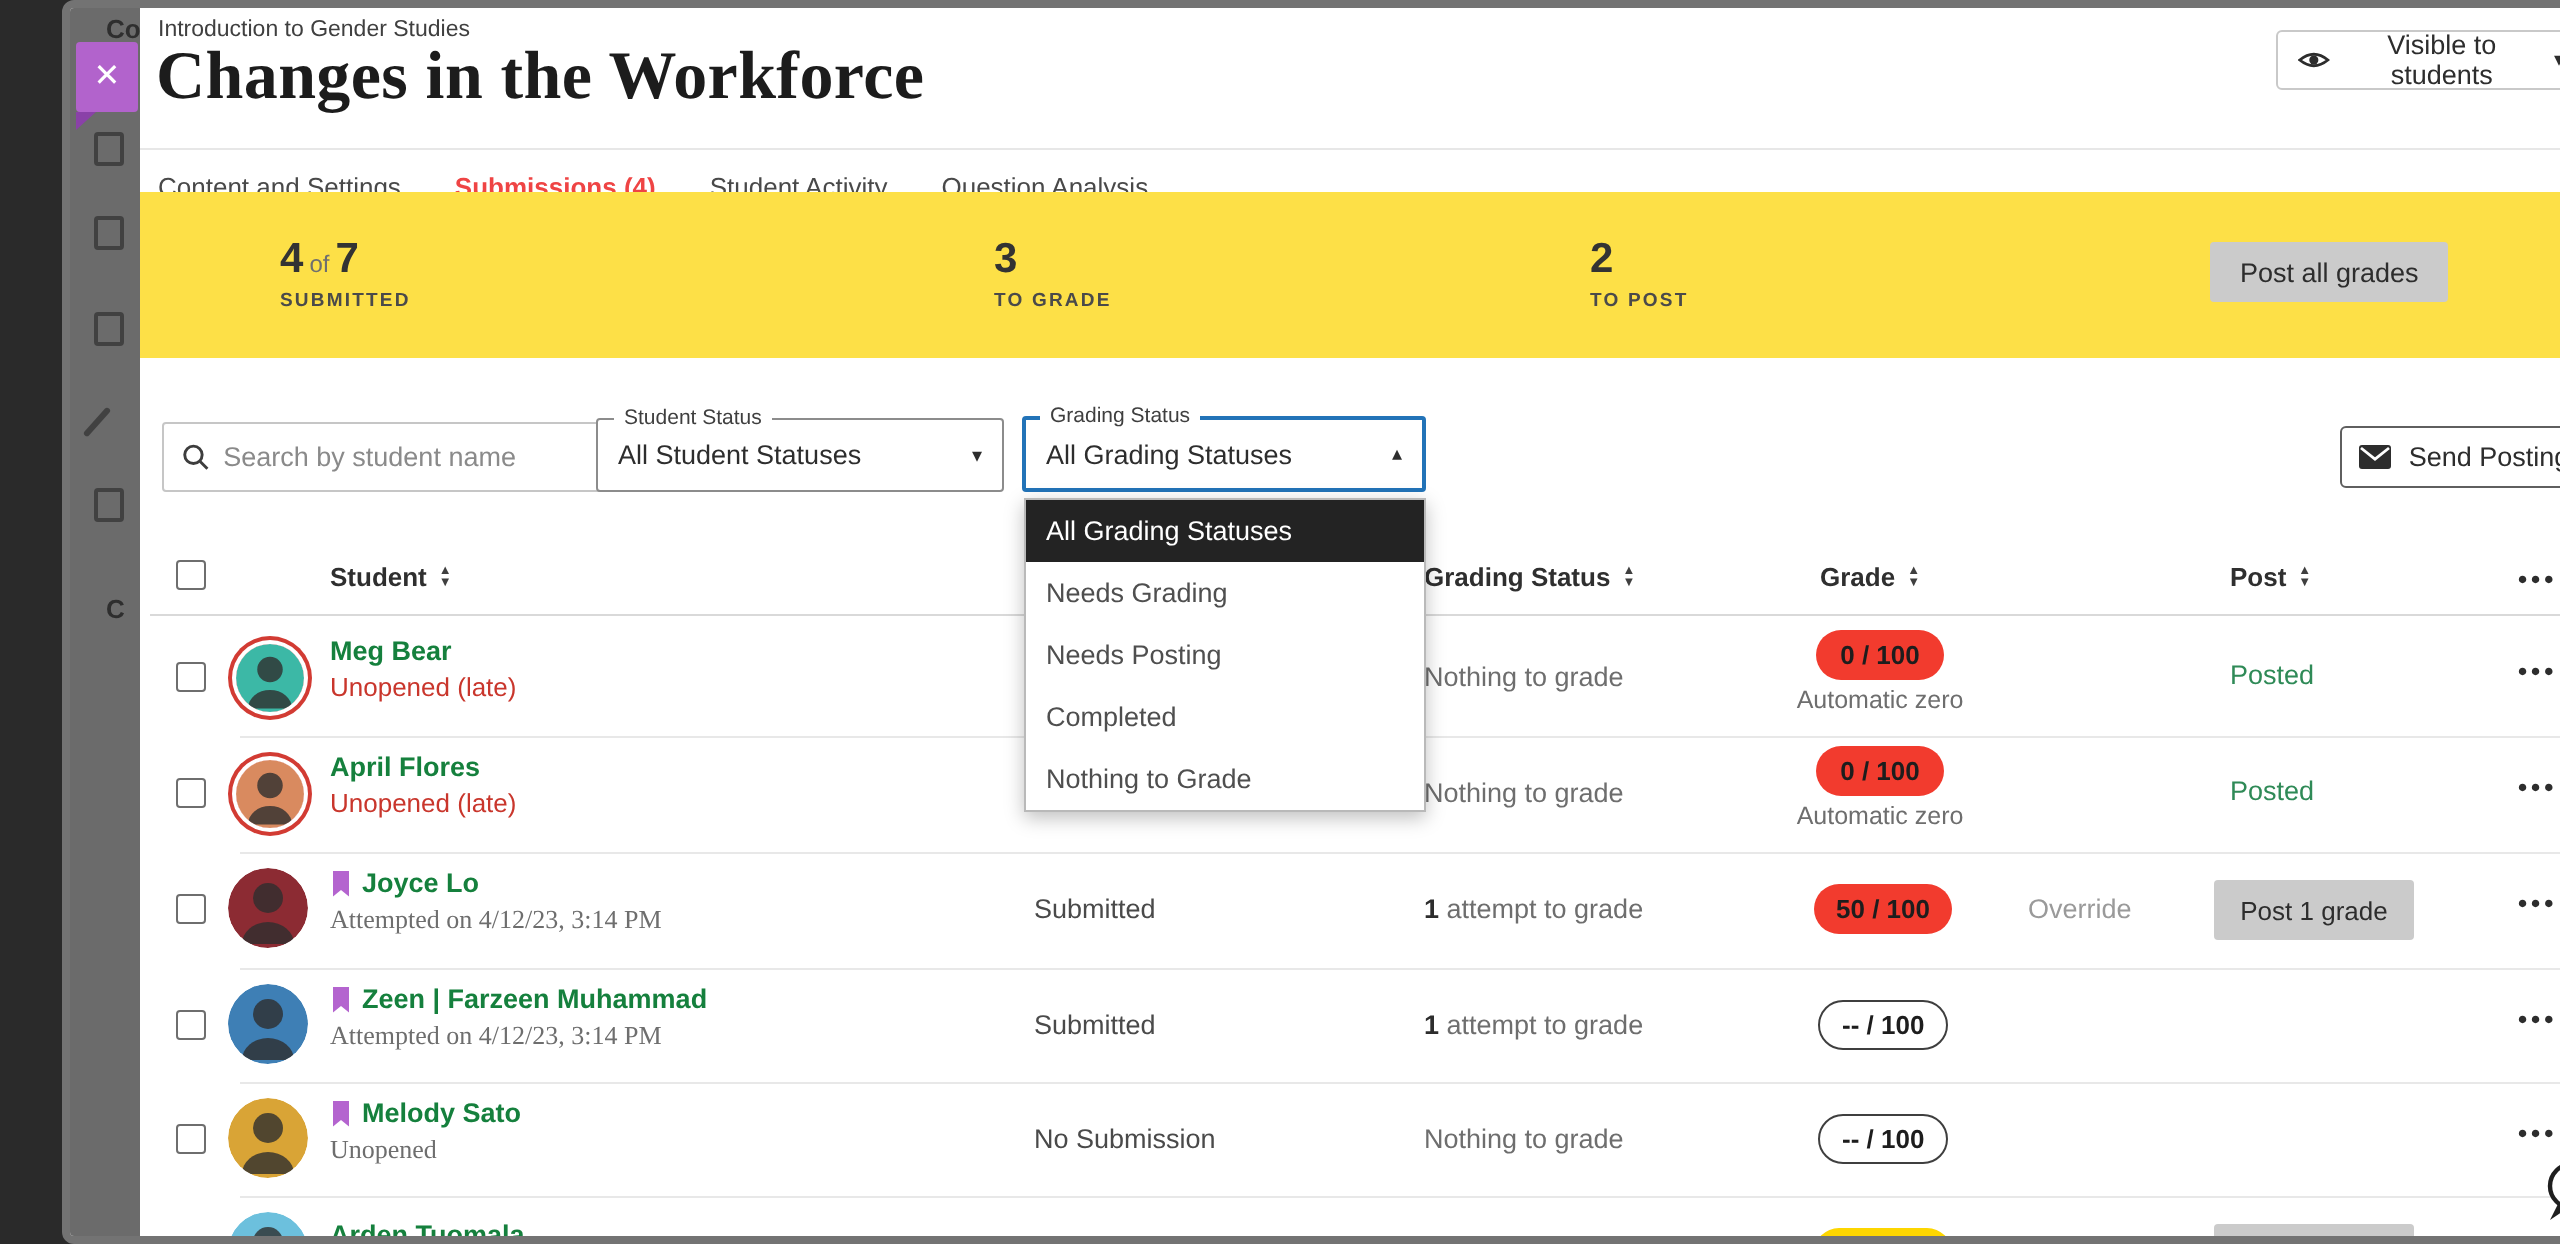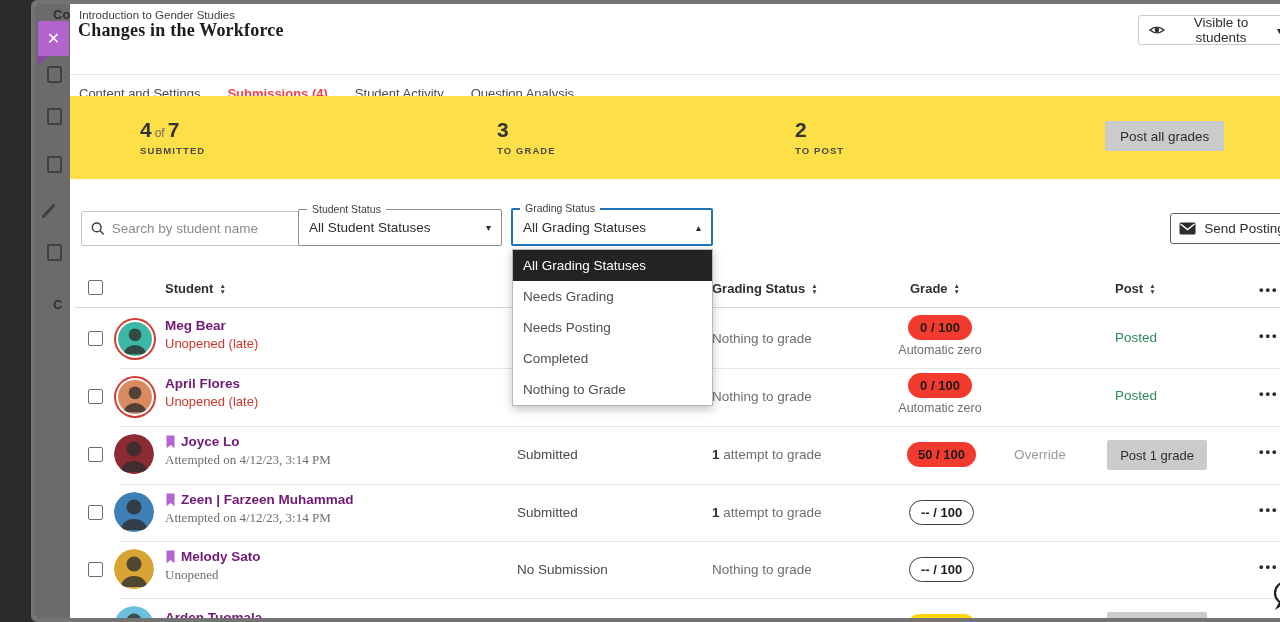--- a/index.html
+++ b/index.html
@@ -14,21 +14,21 @@
   .sb-icon{ position:absolute; left:12px; width:15px; height:17px; border:2px solid #3d3d3d; border-radius:2px; opacity:.9;}
   .sb-icon.pencil{ border:none; width:3px; height:18px; background:#3d3d3d; transform:rotate(42deg); border-radius:2px;}
   .close-btn{ position:absolute; left:3px; top:17px; width:31px; height:35px; background:#b263cc; border:none;
     border-radius:2px; color:#fff; font-size:16px; line-height:35px; text-align:center; cursor:pointer; z-index:20;}
   .close-fold{ position:absolute; left:3px; top:52px; width:0; height:0;
     border-top:9px solid #8a41a8; border-right:10px solid transparent; z-index:19;}
 
   
   .breadcrumb{ position:absolute; left:44px; top:5px; font-size:11.5px; color:#404040;}
   .page-title{ position:absolute; left:43px; top:16px; font-family:"Liberation Serif", serif;
-    font-size:18px; color:#1c1c1c; letter-spacing:.2px;}
+    font-size:34px; color:#1c1c1c; letter-spacing:.2px;}
   .vis-btn{ position:absolute; left:1103px; top:11px; width:155px; height:30px; background:#fff;
     border:1px solid #c9c9c9; border-radius:3px; display:flex; align-items:center; gap:8px;
     padding:0 10px; font-size:13.5px; color:#2d2d2d; cursor:pointer;}
   .vis-btn .caret{ margin-left:auto; font-size:10px; color:#2d2d2d;}
 
   
   .tabs-sep{ position:absolute; left:35px; right:0; top:70px; border-top:1px solid #e7e7e7;}
   .tabbar{ position:absolute; left:44px; top:71px; height:37px; display:flex; gap:27px; align-items:center;}
   .tab{ position:relative; font-size:13px; color:#494949; height:37px; line-height:37px; cursor:pointer; white-space:nowrap;}
   .tab.active{ color:#ef4444; font-weight:700;}
@@ -78,21 +78,21 @@
     background:#fff; cursor:pointer;}
   .thead .cb{ top:10px;}
 
   .tbody{ position:absolute; left:0; right:0; top:304px; bottom:0;}
   .trow{ position:absolute; left:0; width:100%; height:58px;}
   .trow.sep::before{ content:''; position:absolute; top:0; left:85px; right:20px; height:1px; background:#e8e8e8;}
   .trow .cb{ top:21px;}
   .avatar{ position:absolute; left:79px; top:8px; width:40px; height:40px; border-radius:50%; overflow:hidden;}
   .avatar.ringed{ left:83px; top:12px; width:34px; height:34px; box-shadow:0 0 0 2px #fff, 0 0 0 4px #d23b33;}
   .nameline{ position:absolute; left:130px; top:8px; display:flex; align-items:center; gap:5px; white-space:nowrap;}
-  .name{ font-weight:700; font-size:13.5px; color:#701a75; cursor:pointer;}
+  .name{ font-weight:700; font-size:13.5px; color:#15803d; cursor:pointer;}
   .substat{ position:absolute; left:130px; top:26px; font-size:13px; white-space:nowrap;}
   .trow.flagged .substat{ left:130px;font-family:Liberation Serif, serif;}
   .substat.late{ color:#c9362c;} .substat.muted{ color:#6e6e6e;}
   .col-sub{ position:absolute; left:482px; top:21px; font-size:13.5px; color:#4a4a4a;}
   .col-grading{ position:absolute; left:677px; top:21px; font-size:13.5px; color:#6e6e6e;}
   .col-grading b{ color:#2d2d2d; font-weight:700;}
   .gradeblock{ position:absolute; left:840px; top:5px; width:130px; text-align:center;}
   .pill{ display:inline-block; min-width:64px; height:25px; line-height:25px; border-radius:13px; font-size:13px;
     font-weight:700; color:#1d1d1d; text-align:center; padding:0 11px; cursor:pointer;}
   .pill.red{ background:#f23b2e;}

